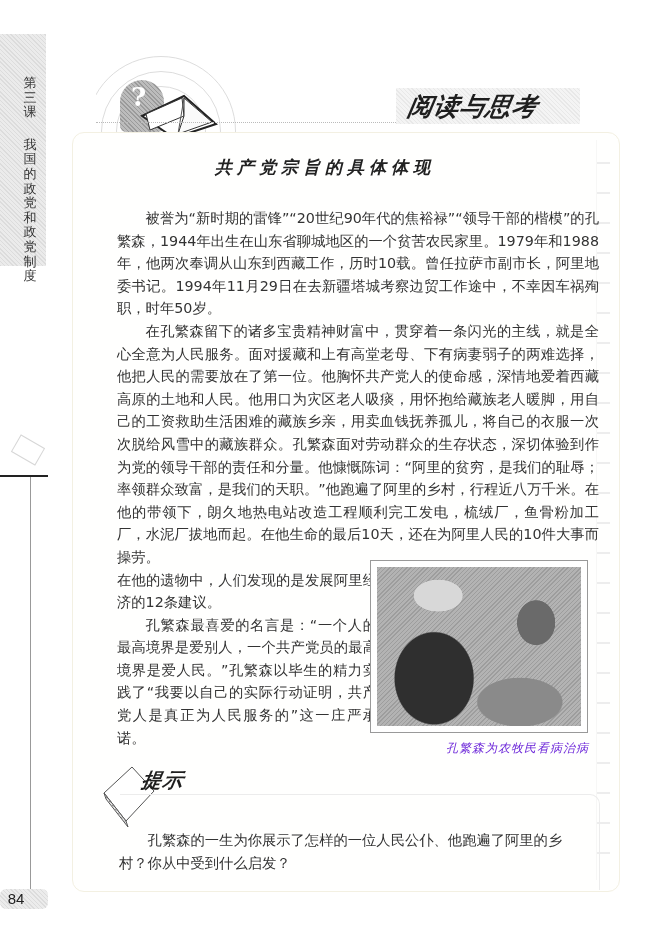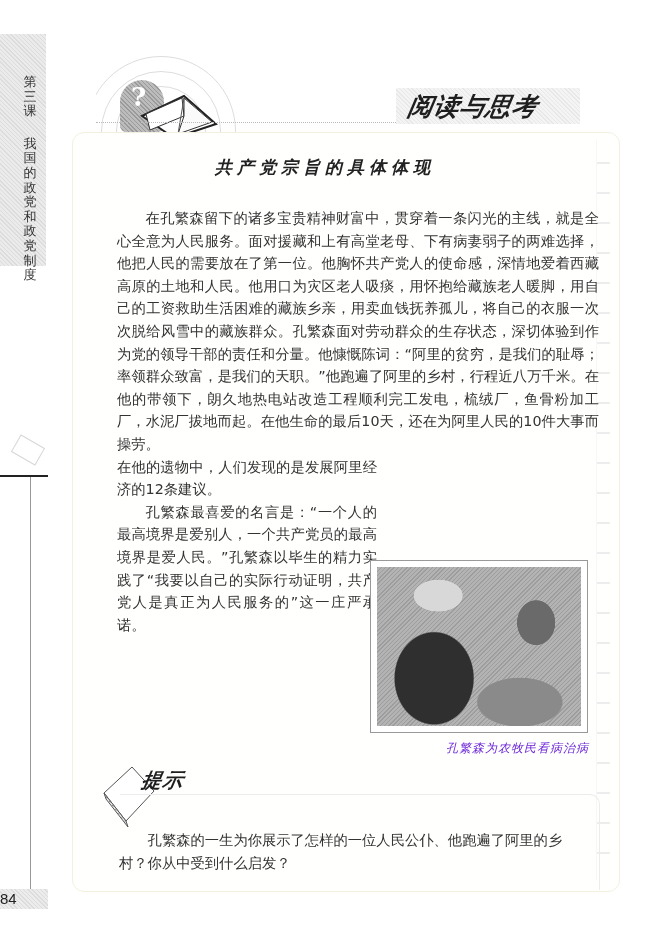--- a/index.html
+++ b/index.html
@@ -8,31 +8,30 @@
 
   
   .side-tab {
     position: absolute; left: 0; top: 34px; width: 46px; height: 232px;
     background: repeating-linear-gradient(45deg, #dcdcdc 0 1px, #ebebeb 1px 3px);
   }
   .side-tab-text {
     position: absolute; left: 22px; top: 42px; width: 16px;
     font-size: 13px; line-height: 14.6px; color: #333; text-align: center;
     word-break: break-all;
-    font-family: Liberation Mono, monospace;
   }
   .side-tab-text .gap { display: block; height: 18px; }
   .side-rule-h { position: absolute; left: 0; top: 475px; width: 48px; height: 2px; background: #222; }
   .side-rule-v { position: absolute; left: 30px; top: 477px; width: 1px; height: 412px; background: #999; }
   .side-deco { position: absolute; left: 14px; top: 440px; width: 28px; height: 20px; border: 1px solid #bbb; transform: rotate(30deg); opacity: .6; }
   .page-num-box {
     position: absolute; left: 0; top: 889px; width: 48px; height: 20px;
     background: repeating-linear-gradient(45deg, #dcdcdc 0 1px, #ececec 1px 3px);
-    text-align: left; padding-right: 16px;
-    font-family: "Liberation Sans", sans-serif; font-size: 15px; line-height: 20px; color: #222;
+    text-align: center; padding-right: 16px;
+    font-family: "Liberation Sans", sans-serif; font-size: 15px; line-height: 20px; color: #222; border-radius: 6px;
   }
 
   
   .header-circles {
     position: absolute; left: 96px; top: 36px; width: 140px; height: 100px; overflow: hidden;
   }
   .header-circles .ring { position: absolute; border: 1px solid #ddd; border-radius: 50%; }
   .head-silhouette {
     position: absolute; left: 120px; top: 80px; width: 44px; height: 52px;
     background: repeating-linear-gradient(45deg, #9a9a9a 0 1px, #bcbcbc 1px 3px);
@@ -143,20 +142,21 @@
 <div class="header-band"></div>
 <div class="section-banner"></div>
 <div class="section-title">阅读与思考</div>
 
 <div class="main-box"></div>
 <div class="right-edge-strip"></div>
 
 <div class="article-title">共产党宗旨的具体体现</div>
 
 <div class="body">
+  <p>被誉为“新时期的雷锋”“20世纪90年代的焦裕禄”“领导干部的楷模”的孔繁森，1944年出生在山东省聊城地区的一个贫苦农民家里。1979年和1988年，他两次奉调从山东到西藏工作，历时10载。曾任拉萨市副市长，阿里地委书记。1994年11月29日在去新疆塔城考察边贸工作途中，不幸因车祸殉职，时年50岁。</p>
   <p>在孔繁森留下的诸多宝贵精神财富中，贯穿着一条闪光的主线，就是全心全意为人民服务。面对援藏和上有高堂老母、下有病妻弱子的两难选择，他把人民的需要放在了第一位。他胸怀共产党人的使命感，深情地爱着西藏高原的土地和人民。他用口为灾区老人吸痰，用怀抱给藏族老人暖脚，用自己的工资救助生活困难的藏族乡亲，用卖血钱抚养孤儿，将自己的衣服一次次脱给风雪中的藏族群众。孔繁森面对劳动群众的生存状态，深切体验到作为党的领导干部的责任和分量。他慷慨陈词：“阿里的贫穷，是我们的耻辱；率领群众致富，是我们的天职。”他跑遍了阿里的乡村，行程近八万千米。在他的带领下，朗久地热电站改造工程顺利完工发电，梳绒厂，鱼骨粉加工厂，水泥厂拔地而起。在他生命的最后10天，还在为阿里人民的10件大事而操劳。</p>
   <p class="cont narrow" style="text-indent:0;">在他的遗物中，人们发现的是发展阿里经济的12条建议。</p>
   <p class="narrow">孔繁森最喜爱的名言是：“一个人的最高境界是爱别人，一个共产党员的最高境界是爱人民。”孔繁森以毕生的精力实践了“我要以自己的实际行动证明，共产党人是真正为人民服务的”这一庄严承诺。</p>
 </div>
 
 <div class="photo-frame">
   <div class="photo"></div>
 </div>
 <div class="photo-caption">孔繁森为农牧民看病治病</div>
 

